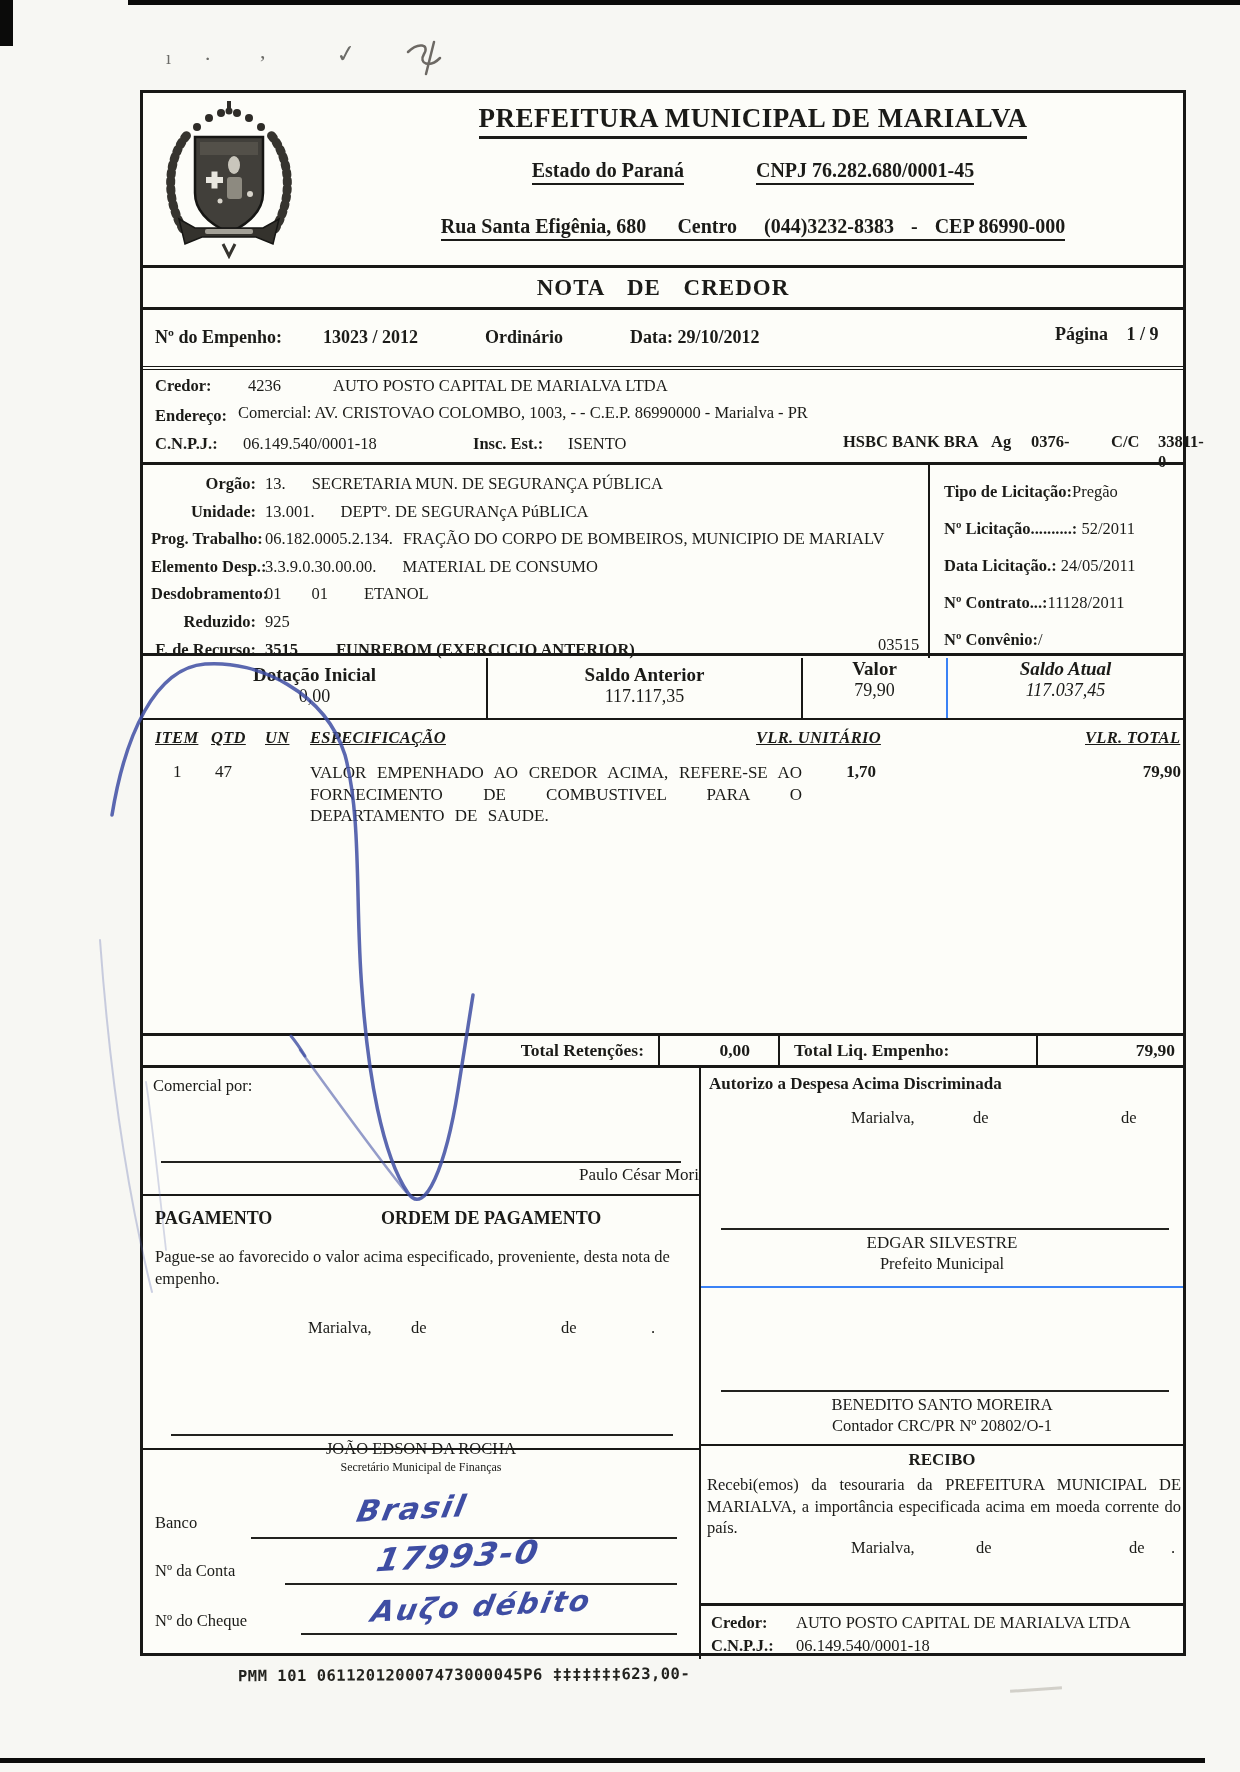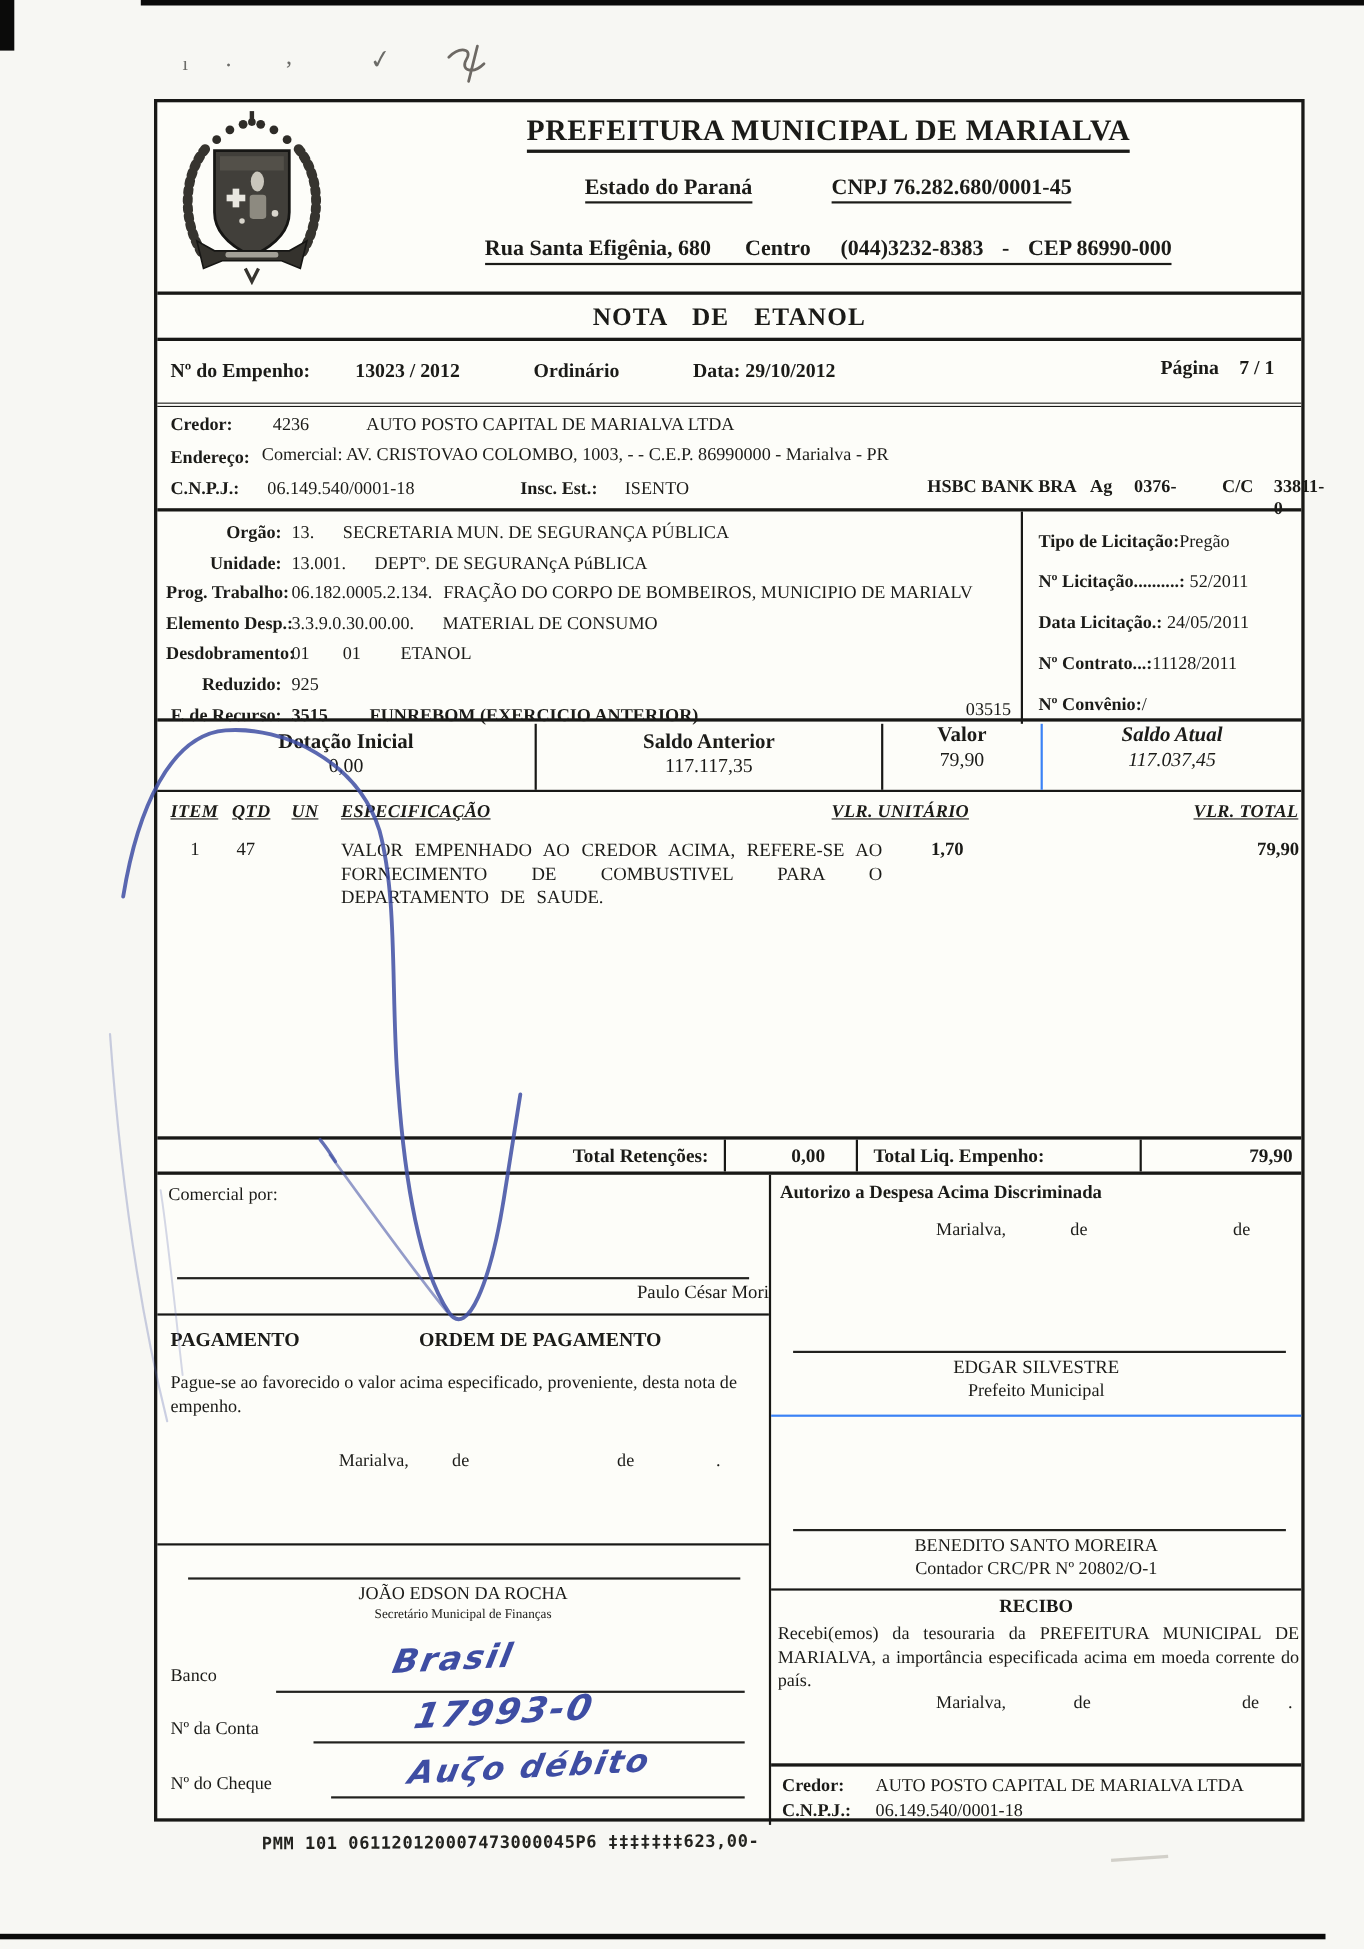--- a/index.html
+++ b/index.html
@@ -94,31 +94,31 @@
         <span>Rua Santa Efigênia, 680</span>
         <span style="margin-left:26px;">Centro</span>
         <span style="margin-left:22px;">(044)3232-8383</span>
         <span style="margin-left:12px;">-</span>
         <span style="margin-left:12px;">CEP 86990-000</span>
       </span>
     </div>
   </div>
 
   <div class="sec" style="top:172px;height:45px;border-top:3px solid #181816;border-bottom:3px solid #181816;display:flex;align-items:center;justify-content:center;">
-    <span class="b" style="font-size:23px;word-spacing:16px;letter-spacing:1px;">NOTA DE ETANOL</span>
+    <span class="b" style="font-size:23px;word-spacing:16px;letter-spacing:1px;">NOTA DE CREDOR</span>
   </div>
 
   <div class="sec" style="top:217px;height:60px;border-bottom:4px double #181816;font-size:18px;">
     <span class="abs b" style="left:12px;top:17px;">Nº do Empenho:</span>
     <span class="abs b" style="left:180px;top:17px;">13023 / 2012</span>
     <span class="abs b" style="left:342px;top:17px;">Ordinário</span>
     <span class="abs b" style="left:487px;top:17px;">Data: 29/10/2012</span>
     <span class="abs b" style="left:912px;top:14px;">
       <span>Página</span>
-      <span style="margin-left:14px;">7 / 1</span>
+      <span style="margin-left:14px;">1 / 9</span>
     </span>
   </div>
 
   <div class="sec" style="top:277px;height:95px;border-bottom:3px solid #181816;font-size:16.5px;">
     <span class="abs b" style="left:12px;top:6px;">Credor:</span>
     <span class="abs" style="left:105px;top:6px;">4236</span>
     <span class="abs" style="left:190px;top:6px;">AUTO POSTO CAPITAL DE MARIALVA LTDA</span>
     <span class="abs b" style="left:12px;top:36px;">Endereço:</span>
     <span class="abs" style="left:95px;top:33px;">Comercial: AV. CRISTOVAO COLOMBO, 1003, - - C.E.P. 86990000 - Marialva - PR</span>
     <span class="abs b" style="left:12px;top:64px;">C.N.P.J.:</span>
@@ -245,21 +245,21 @@
 
   <div class="sec" style="top:975px;height:591px;display:flex;">
 
     <div style="width:558px;border-right:2px solid #181816;position:relative;box-sizing:border-box;">
       <div class="abs" style="left:0;top:0;width:100%;height:128px;border-bottom:2px solid #181816;box-sizing:border-box;">
         <span class="abs" style="left:10px;top:8px;font-size:16.5px;">Comercial por:</span>
         <div class="sigline" style="left:18px;top:93px;width:520px;"></div>
         <div class="abs" style="left:0;top:97px;width:100%;text-align:right;font-size:17px;">Paulo César Mori</div>
       </div>
 
-      <div class="abs" style="left:0;top:128px;width:100%;height:209px;border-bottom:2px solid #181816;box-sizing:border-box;">
+      <div class="abs" style="left:0;top:128px;width:100%;height:254px;border-bottom:2px solid #181816;box-sizing:border-box;">
         <span class="abs b" style="left:12px;top:12px;font-size:18px;">PAGAMENTO</span>
         <span class="abs b" style="left:238px;top:12px;font-size:18px;">ORDEM DE PAGAMENTO</span>
         <div class="abs" style="left:12px;top:50px;width:520px;font-size:16.5px;line-height:22px;">Pague-se ao favorecido o valor acima especificado, proveniente, desta nota de empenho.</div>
         <span class="abs" style="left:165px;top:122px;font-size:16.5px;">Marialva,</span>
         <span class="abs" style="left:268px;top:122px;font-size:16.5px;">de</span>
         <span class="abs" style="left:418px;top:122px;font-size:16.5px;">de</span>
         <span class="abs" style="left:508px;top:122px;font-size:16.5px;">.</span>
         <div class="sigline" style="left:28px;top:238px;width:502px;"></div>
         <div class="abs" style="left:0;top:243px;width:100%;text-align:center;font-size:16.5px;">JOÃO EDSON DA ROCHA</div>
         <div class="abs" style="left:0;top:264px;width:100%;text-align:center;font-size:12px;">Secretário Municipal de Finanças</div>

